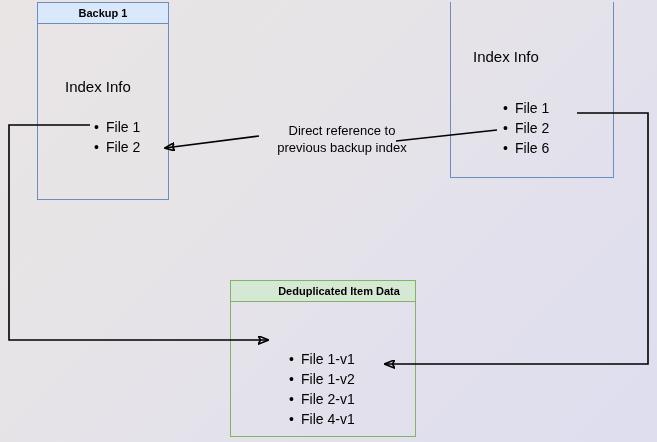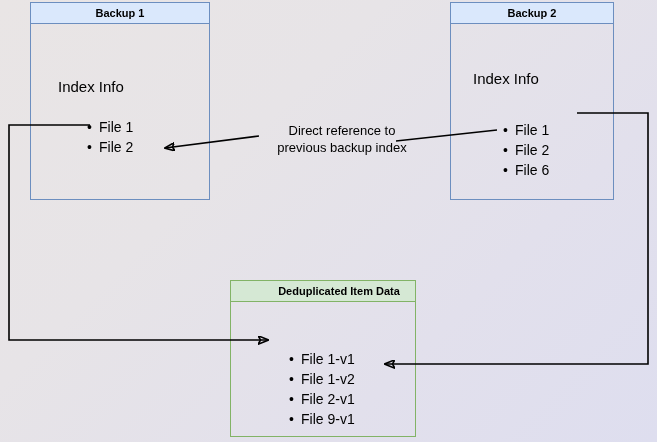--- a/index.html
+++ b/index.html
@@ -80,21 +80,21 @@
   ul.filelist li::before {
     content: "\2022";
     position: absolute;
     left: -12px;
     top: 0;
     font-size: 14px;
     line-height: 20px;
   }
 
   
-  #backup1 { left: 30px; top: 2px; width: 180px; }
+  #backup1 { left: 37px; top: 2px; width: 132px; }
   #backup1 .body { height: 176px; }
   #backup1 .index-title { left: 27px; top: 54px; }
   #backup1 ul.filelist { left: 52px; top: 93px; }
 
   
   #backup2 { left: 450px; top: 2px; width: 164px; }
   #backup2 .body { height: 176px; }
   #backup2 .index-title { left: 22px; top: 46px; }
   #backup2 ul.filelist { left: 48px; top: 96px; }
 
@@ -141,39 +141,38 @@
     <div class="body">
       <div class="index-title">Index Info</div>
       <ul class="filelist">
         <li>File 1</li>
         <li>File 2</li>
       </ul>
     </div>
   </div>
 
   <div class="node blue" id="backup2">
-    <div class="hdr">Backup 2</div>
     <div class="body">
       <div class="index-title">Index Info</div>
       <ul class="filelist">
         <li>File 1</li>
         <li>File 2</li>
         <li>File 6</li>
       </ul>
     </div>
   </div>
 
   <div class="node green" id="dedup">
     <div class="hdr">Deduplicated Item Data</div>
     <div class="body">
       <ul class="filelist">
         <li>File 1-v1</li>
         <li>File 1-v2</li>
         <li>File 2-v1</li>
-        <li>File 9-v1</li>
+        <li>File 4-v1</li>
       </ul>
     </div>
   </div>
 
   <div id="annotation">
     <div>Direct reference to</div>
     <div>previous backup index</div>
   </div>
 
   <svg id="edges" viewBox="0 0 657 442">

